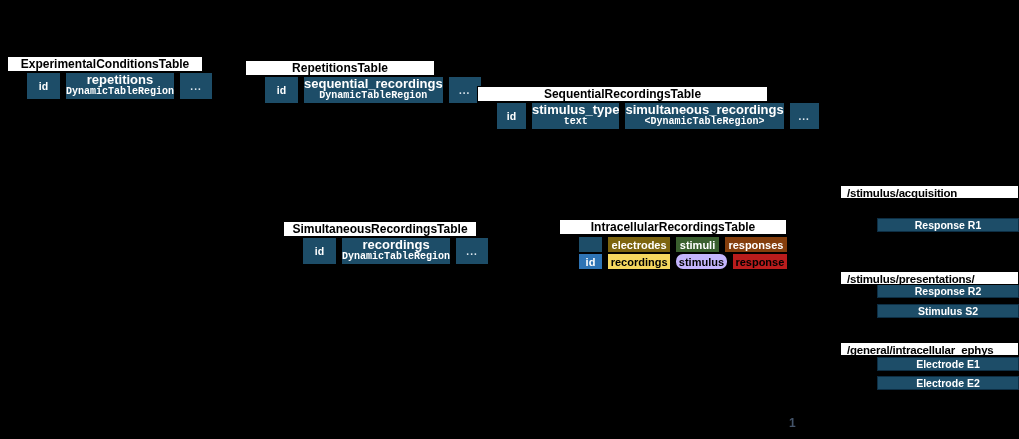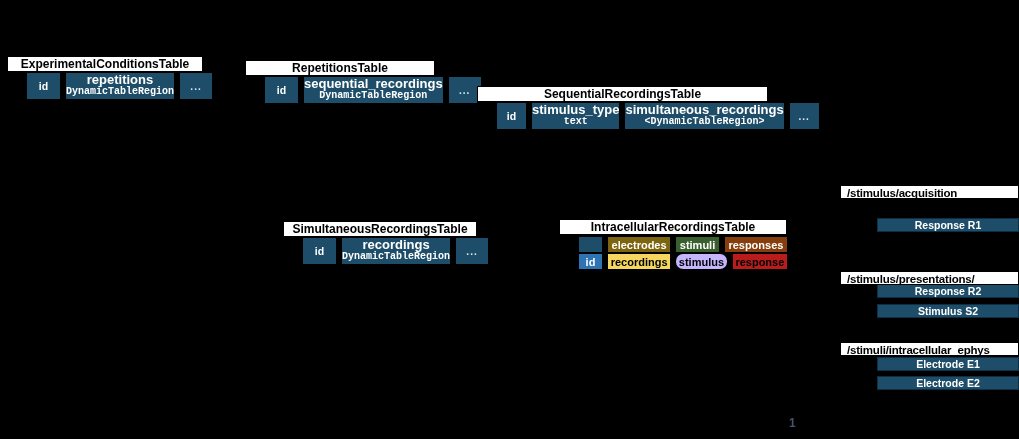--- a/index.html
+++ b/index.html
@@ -128,19 +128,19 @@
     </div>
   </div>
 
   <div class="gheader" style="top:185px;">/stimulus/acquisition</div>
   <div class="gbar" style="top:218px;">Response R1</div>
   <div class="gbar" style="top:240px;margin-top:44px;">Response R2</div>
 
   <div class="gheader" style="top:271px;">/stimulus/presentations/</div>
   <div class="gbar" style="top:304px;">Stimulus S2</div>
 
-  <div class="gheader" style="top:342px;">/stimuli/intracellular_ephys</div>
+  <div class="gheader" style="top:342px;">/general/intracellular_ephys</div>
   <div class="gbar" style="top:357px;">Electrode E1</div>
   <div class="gbar" style="top:376px;">Electrode E2</div>
 
   <div class="page-num">1</div>
 
 </div>
 
 </body></html>

